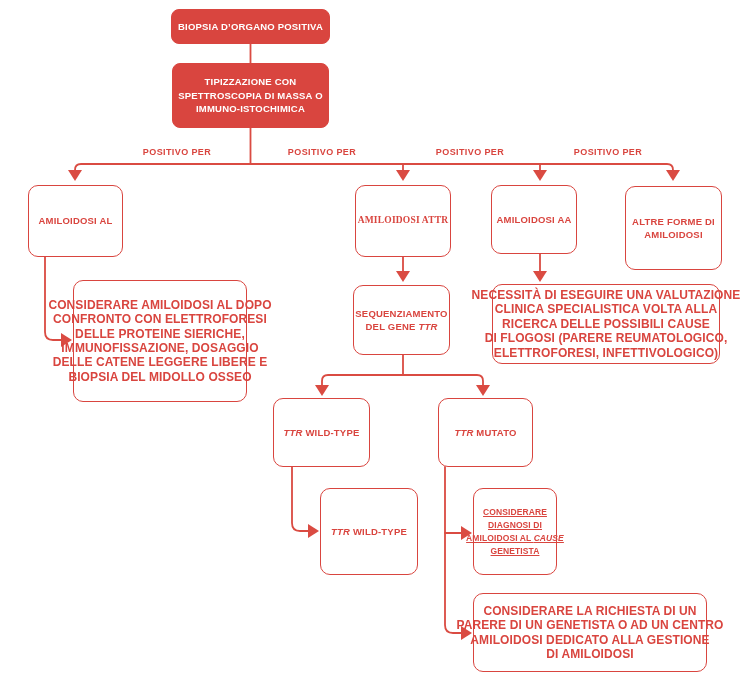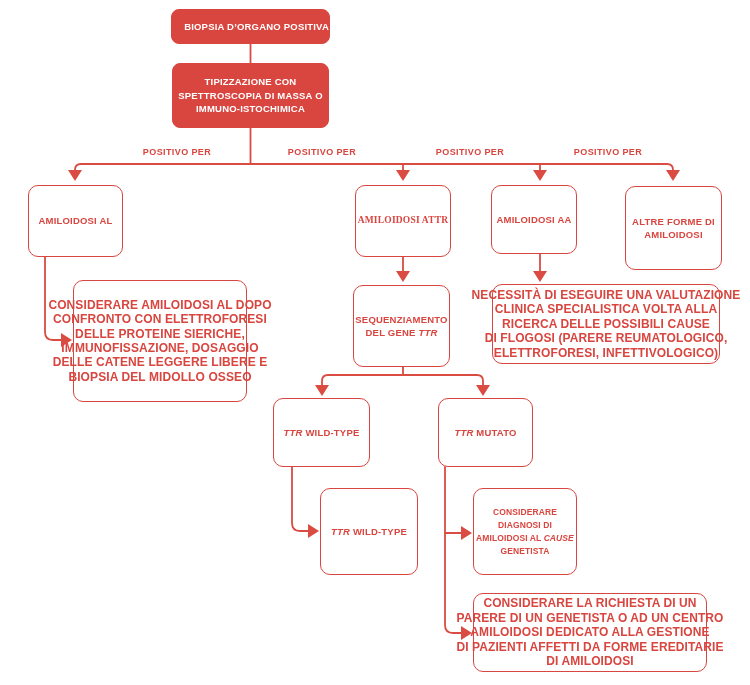--- a/index.html
+++ b/index.html
@@ -54,21 +54,21 @@
 
     <path d="M292,467 V523 Q292,531 300,531 H308"></path>
     <polygon points="308,524 308,538 319,531"></polygon>
 
     <path d="M445,467 V625 Q445,633 453,633 H461"></path>
     <path d="M445,533 H461"></path>
     <polygon points="461,526 461,540 472,533"></polygon>
     <polygon points="461,626 461,640 472,633"></polygon>
   </svg>
 
-  <div class="node filled fs-node" style="left:171px; top:9px; width:159px; height:35px;align-items:flex-end;">
+  <div class="node filled fs-node" style="left:171px; top:9px; width:159px; height:35px;">
     <div class="line">BIOPSIA D’ORGANO POSITIVA</div>
   </div>
 
   <div class="node filled fs-node" style="left:172px; top:63px; width:157px; height:65px;">
     <div class="line">TIPIZZAZIONE CON</div>
     <div class="line">SPETTROSCOPIA DI MASSA O</div>
     <div class="line">IMMUNO-ISTOCHIMICA</div>
   </div>
 
   <span class="branch-label" style="left:132px; top:147px;">POSITIVO PER</span>
@@ -95,21 +95,21 @@
 
   <div class="node fs-para" style="left:73px; top:280px; width:174px; height:122px;">
     <div class="line">CONSIDERARE AMILOIDOSI AL DOPO</div>
     <div class="line">CONFRONTO CON ELETTROFORESI</div>
     <div class="line">DELLE PROTEINE SIERICHE,</div>
     <div class="line">IMMUNOFISSAZIONE, DOSAGGIO</div>
     <div class="line">DELLE CATENE LEGGERE LIBERE E</div>
     <div class="line">BIOPSIA DEL MIDOLLO OSSEO</div>
   </div>
 
-  <div class="node fs-node" style="left:353px; top:285px; width:97px; height:82px;">
+  <div class="node fs-node" style="left:353px; top:285px; width:97px; height:70px;">
     <div class="line">SEQUENZIAMENTO</div>
     <div class="line"><span>DEL GENE </span><span class="gene">TTR</span></div>
   </div>
 
   <div class="node fs-para" style="left:492px; top:284px; width:228px; height:80px;">
     <div class="line">NECESSITÀ DI ESEGUIRE UNA VALUTAZIONE</div>
     <div class="line">CLINICA SPECIALISTICA VOLTA ALLA</div>
     <div class="line">RICERCA DELLE POSSIBILI CAUSE</div>
     <div class="line">DI FLOGOSI (PARERE REUMATOLOGICO,</div>
     <div class="line">ELETTROFORESI, INFETTIVOLOGICO)</div>
@@ -120,28 +120,27 @@
   </div>
 
   <div class="node fs-node" style="left:438px; top:398px; width:95px; height:69px;">
     <div class="line"><span class="gene">TTR</span><span> MUTATO</span></div>
   </div>
 
   <div class="node fs-node" style="left:320px; top:488px; width:98px; height:87px;">
     <div class="line"><span class="gene">TTR</span><span> WILD-TYPE</span></div>
   </div>
 
-  <div class="node fs-small" style="left:473px; top:488px; width:104px; height:87px; padding:0 1px;">
+  <div class="node fs-small" style="left:473px; top:488px; width:84px; height:87px; padding:0 1px;text-decoration:underline;">
     <div class="line">CONSIDERARE</div>
     <div class="line">DIAGNOSI DI</div>
     <div class="line"><span>AMILOIDOSI AL </span><span class="gene">CAUSE</span></div>
     <div class="line">GENETISTA</div>
   </div>
 
   <div class="node fs-para" style="left:473px; top:593px; width:234px; height:79px;">
     <div class="line">CONSIDERARE LA RICHIESTA DI UN</div>
     <div class="line">PARERE DI UN GENETISTA O AD UN CENTRO</div>
     <div class="line">AMILOIDOSI DEDICATO ALLA GESTIONE</div>
-    <div class="line">DI PAZIENTI AFFETTI DA FORME EREDITARIE</div>
     <div class="line">DI AMILOIDOSI</div>
   </div>
 
 </div>
 
 </body></html>

